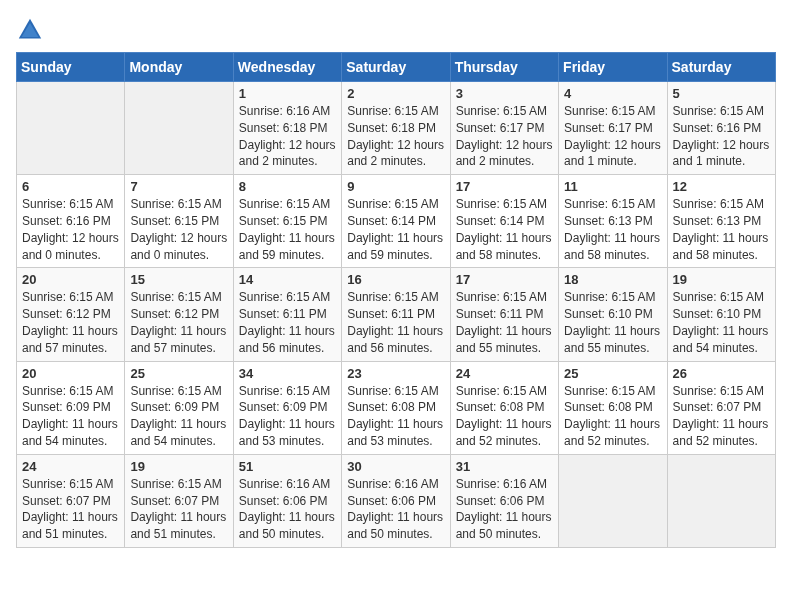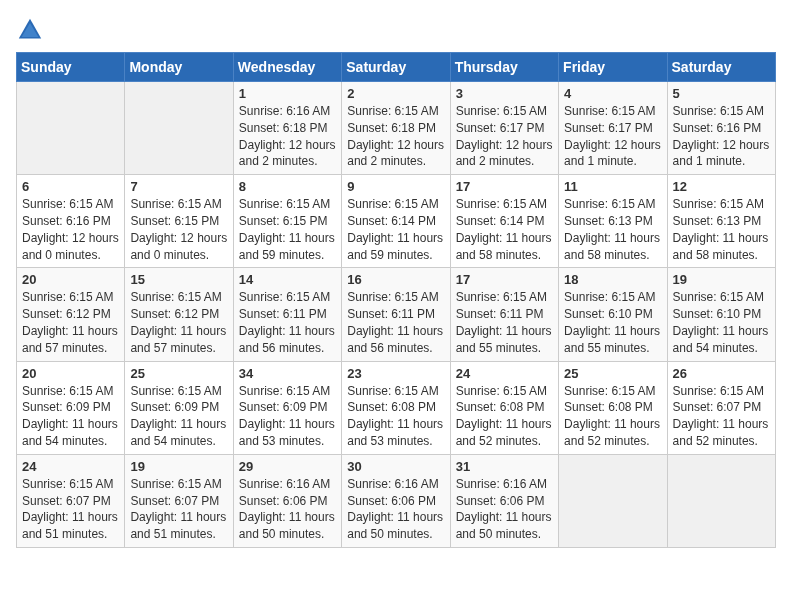--- a/index.html
+++ b/index.html
@@ -305,21 +305,21 @@
 Sunset: 6:07 PM
 Daylight: 11 hours and 51 minutes.</div>
         </td>
         <td>
           <span class="day-num">19</span>
           <div class="day-info" style="white-space: pre-line;">Sunrise: 6:15 AM
 Sunset: 6:07 PM
 Daylight: 11 hours and 51 minutes.</div>
         </td>
         <td>
-          <span class="day-num">29</span>
+          <span class="day-num">51</span>
           <div class="day-info" style="white-space: pre-line;">Sunrise: 6:16 AM
 Sunset: 6:06 PM
 Daylight: 11 hours and 50 minutes.</div>
         </td>
         <td>
           <span class="day-num">30</span>
           <div class="day-info" style="white-space: pre-line;">Sunrise: 6:16 AM
 Sunset: 6:06 PM
 Daylight: 11 hours and 50 minutes.</div>
         </td>

